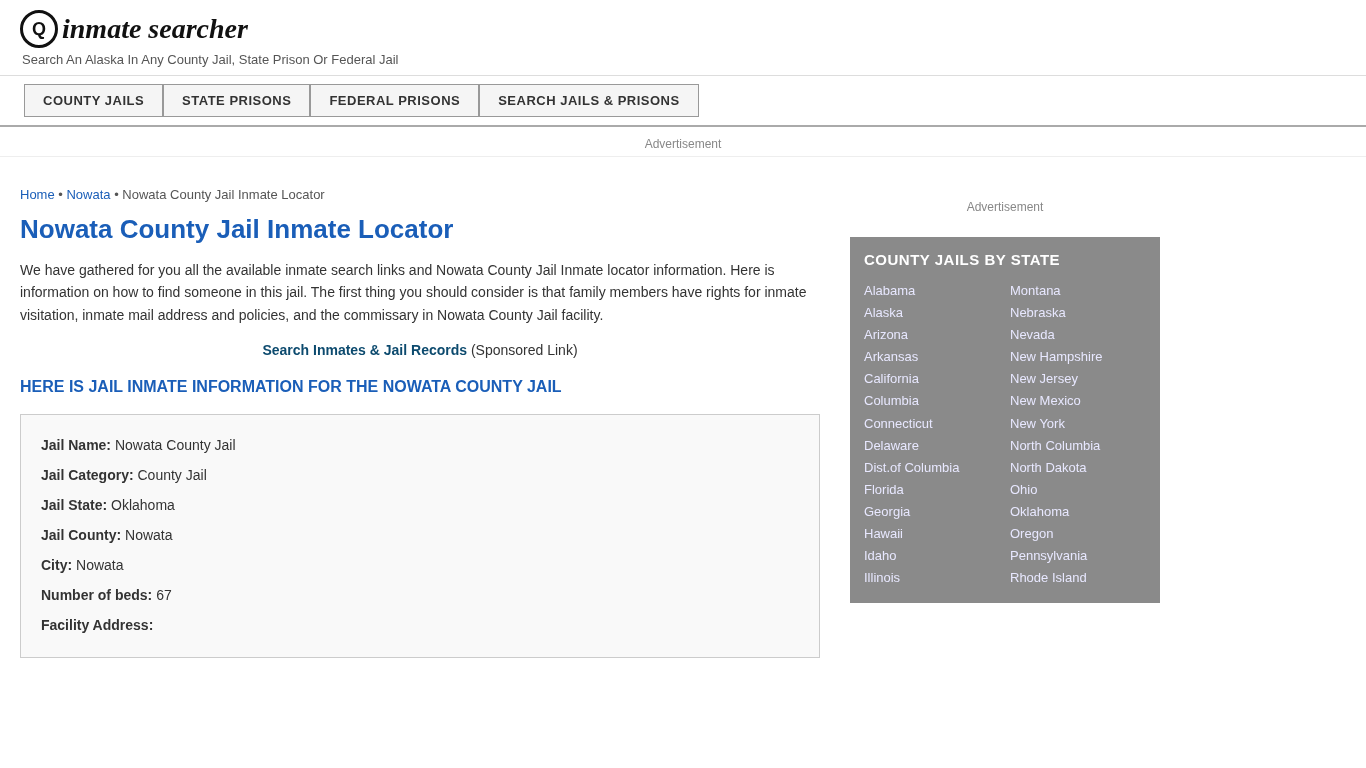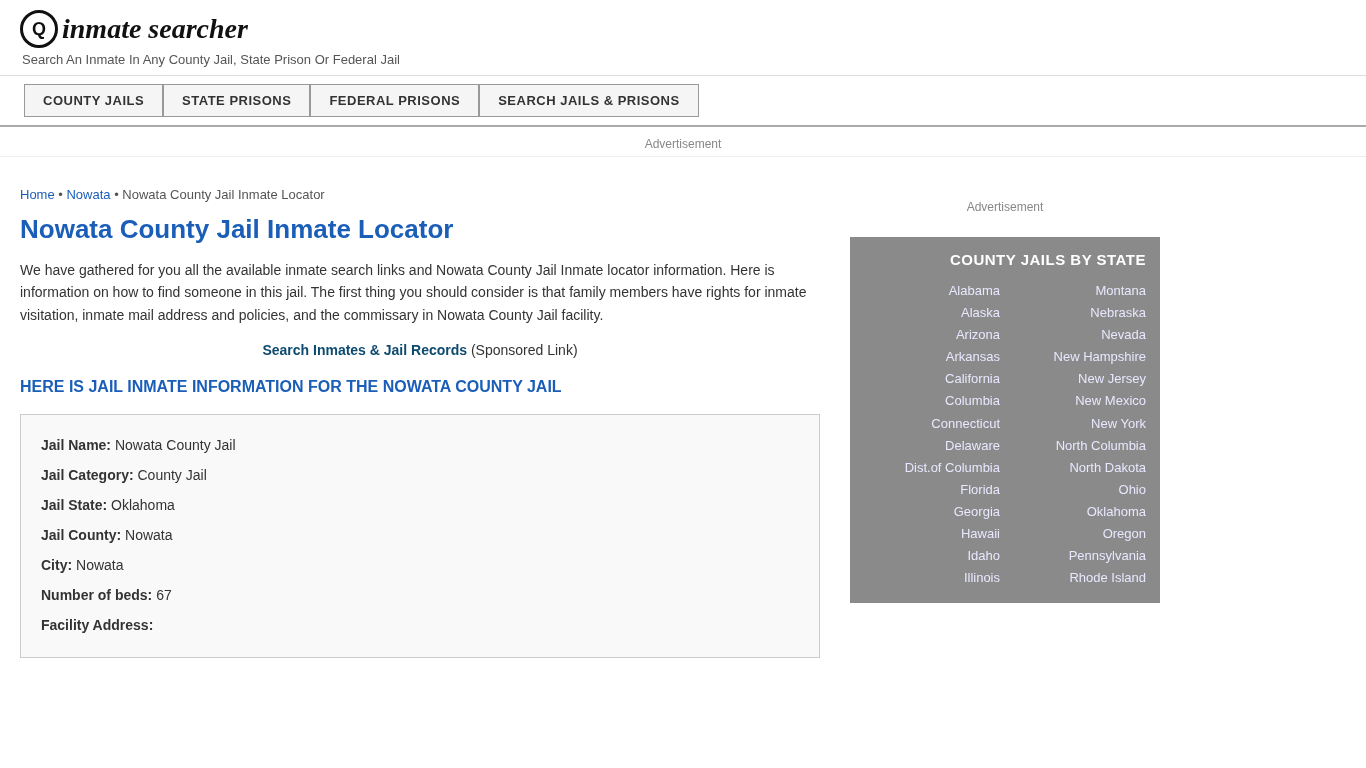--- a/index.html
+++ b/index.html
@@ -55,38 +55,38 @@
     #section-heading { color: #1a5eb8; font-size: 16px; font-weight: bold; margin-bottom: 18px; text-transform: uppercase; }
 
     
     #info-box { border: 1px solid #ccc; background: #f9f9f9; padding: 16px 20px; font-size: 14px; line-height: 2; }
     .info-row { margin-bottom: 2px; }
     .info-label { font-weight: bold; text-align: center; }
 
     
     #sidebar { padding-top: 20px; }
     #sidebar-ad { text-align: center; color: #888; font-size: 12px; margin-bottom: 15px; padding: 8px 0; }
-    #county-jails-box { background: #8a8a8a; padding: 14px 14px; text-align: right; }
+    #county-jails-box { background: #8a8a8a; padding: 14px 14px; }
     #county-jails-title { color: #fff; font-weight: bold; font-size: 15px; margin-bottom: 12px; letter-spacing: 0.5px; }
     #states-grid { display: grid; grid-template-columns: 1fr 1fr; gap: 3px 10px; }
     .state-link { color: #e8e8ff; font-size: 13px; text-decoration: none; line-height: 1.7; display: block; }
   </style>
 </head>
 <body>
 
 <div id="header">
   <div id="logo-area">
     <div id="logo-icon">
       <span>Q</span>
     </div>
     <div id="logo-text">
       <span>inmate searcher</span>
     </div>
   </div>
-  <div id="tagline">Search An Inmate In Any County Jail, State Prison Or Federal Jail</div>
+  <div id="tagline">Search An Alaska In Any County Jail, State Prison Or Federal Jail</div>
 </div>
 
 <div id="nav">
   <div id="nav-inner">
     <button class="nav-btn">COUNTY JAILS</button>
     <button class="nav-btn">STATE PRISONS</button>
     <button class="nav-btn">FEDERAL PRISONS</button>
     <button class="nav-btn">SEARCH JAILS &amp; PRISONS</button>
   </div>
 </div>

